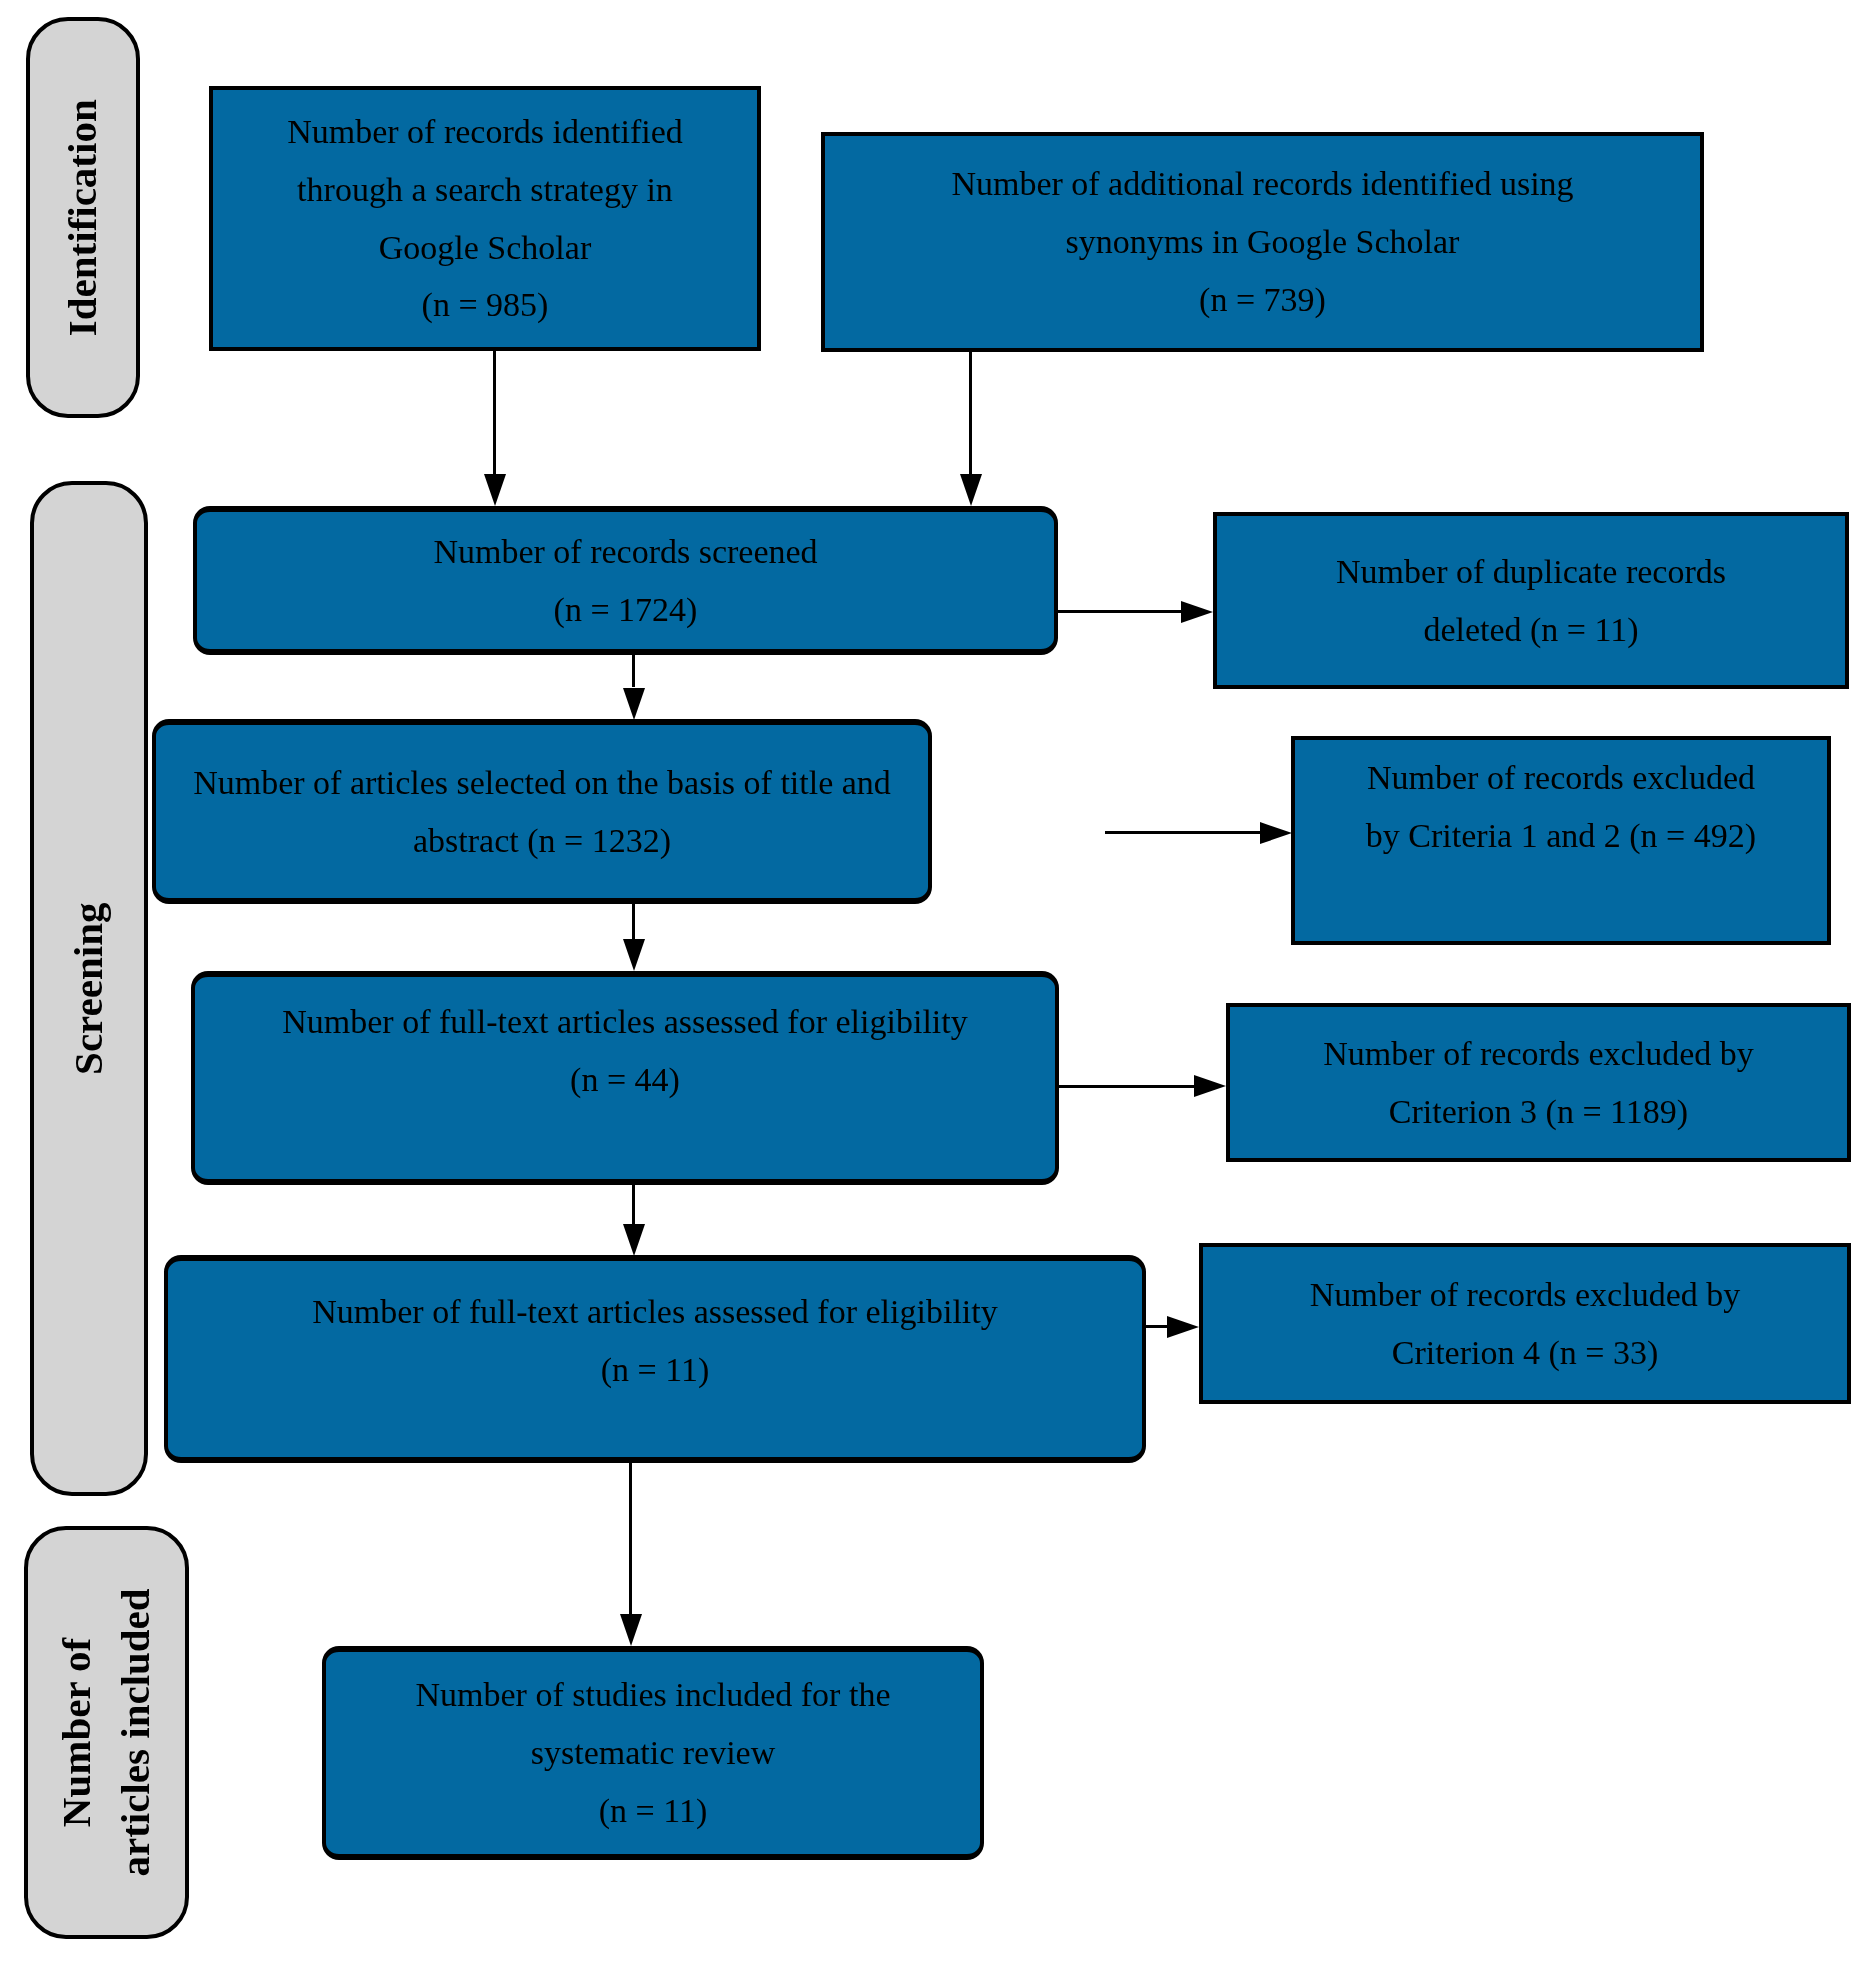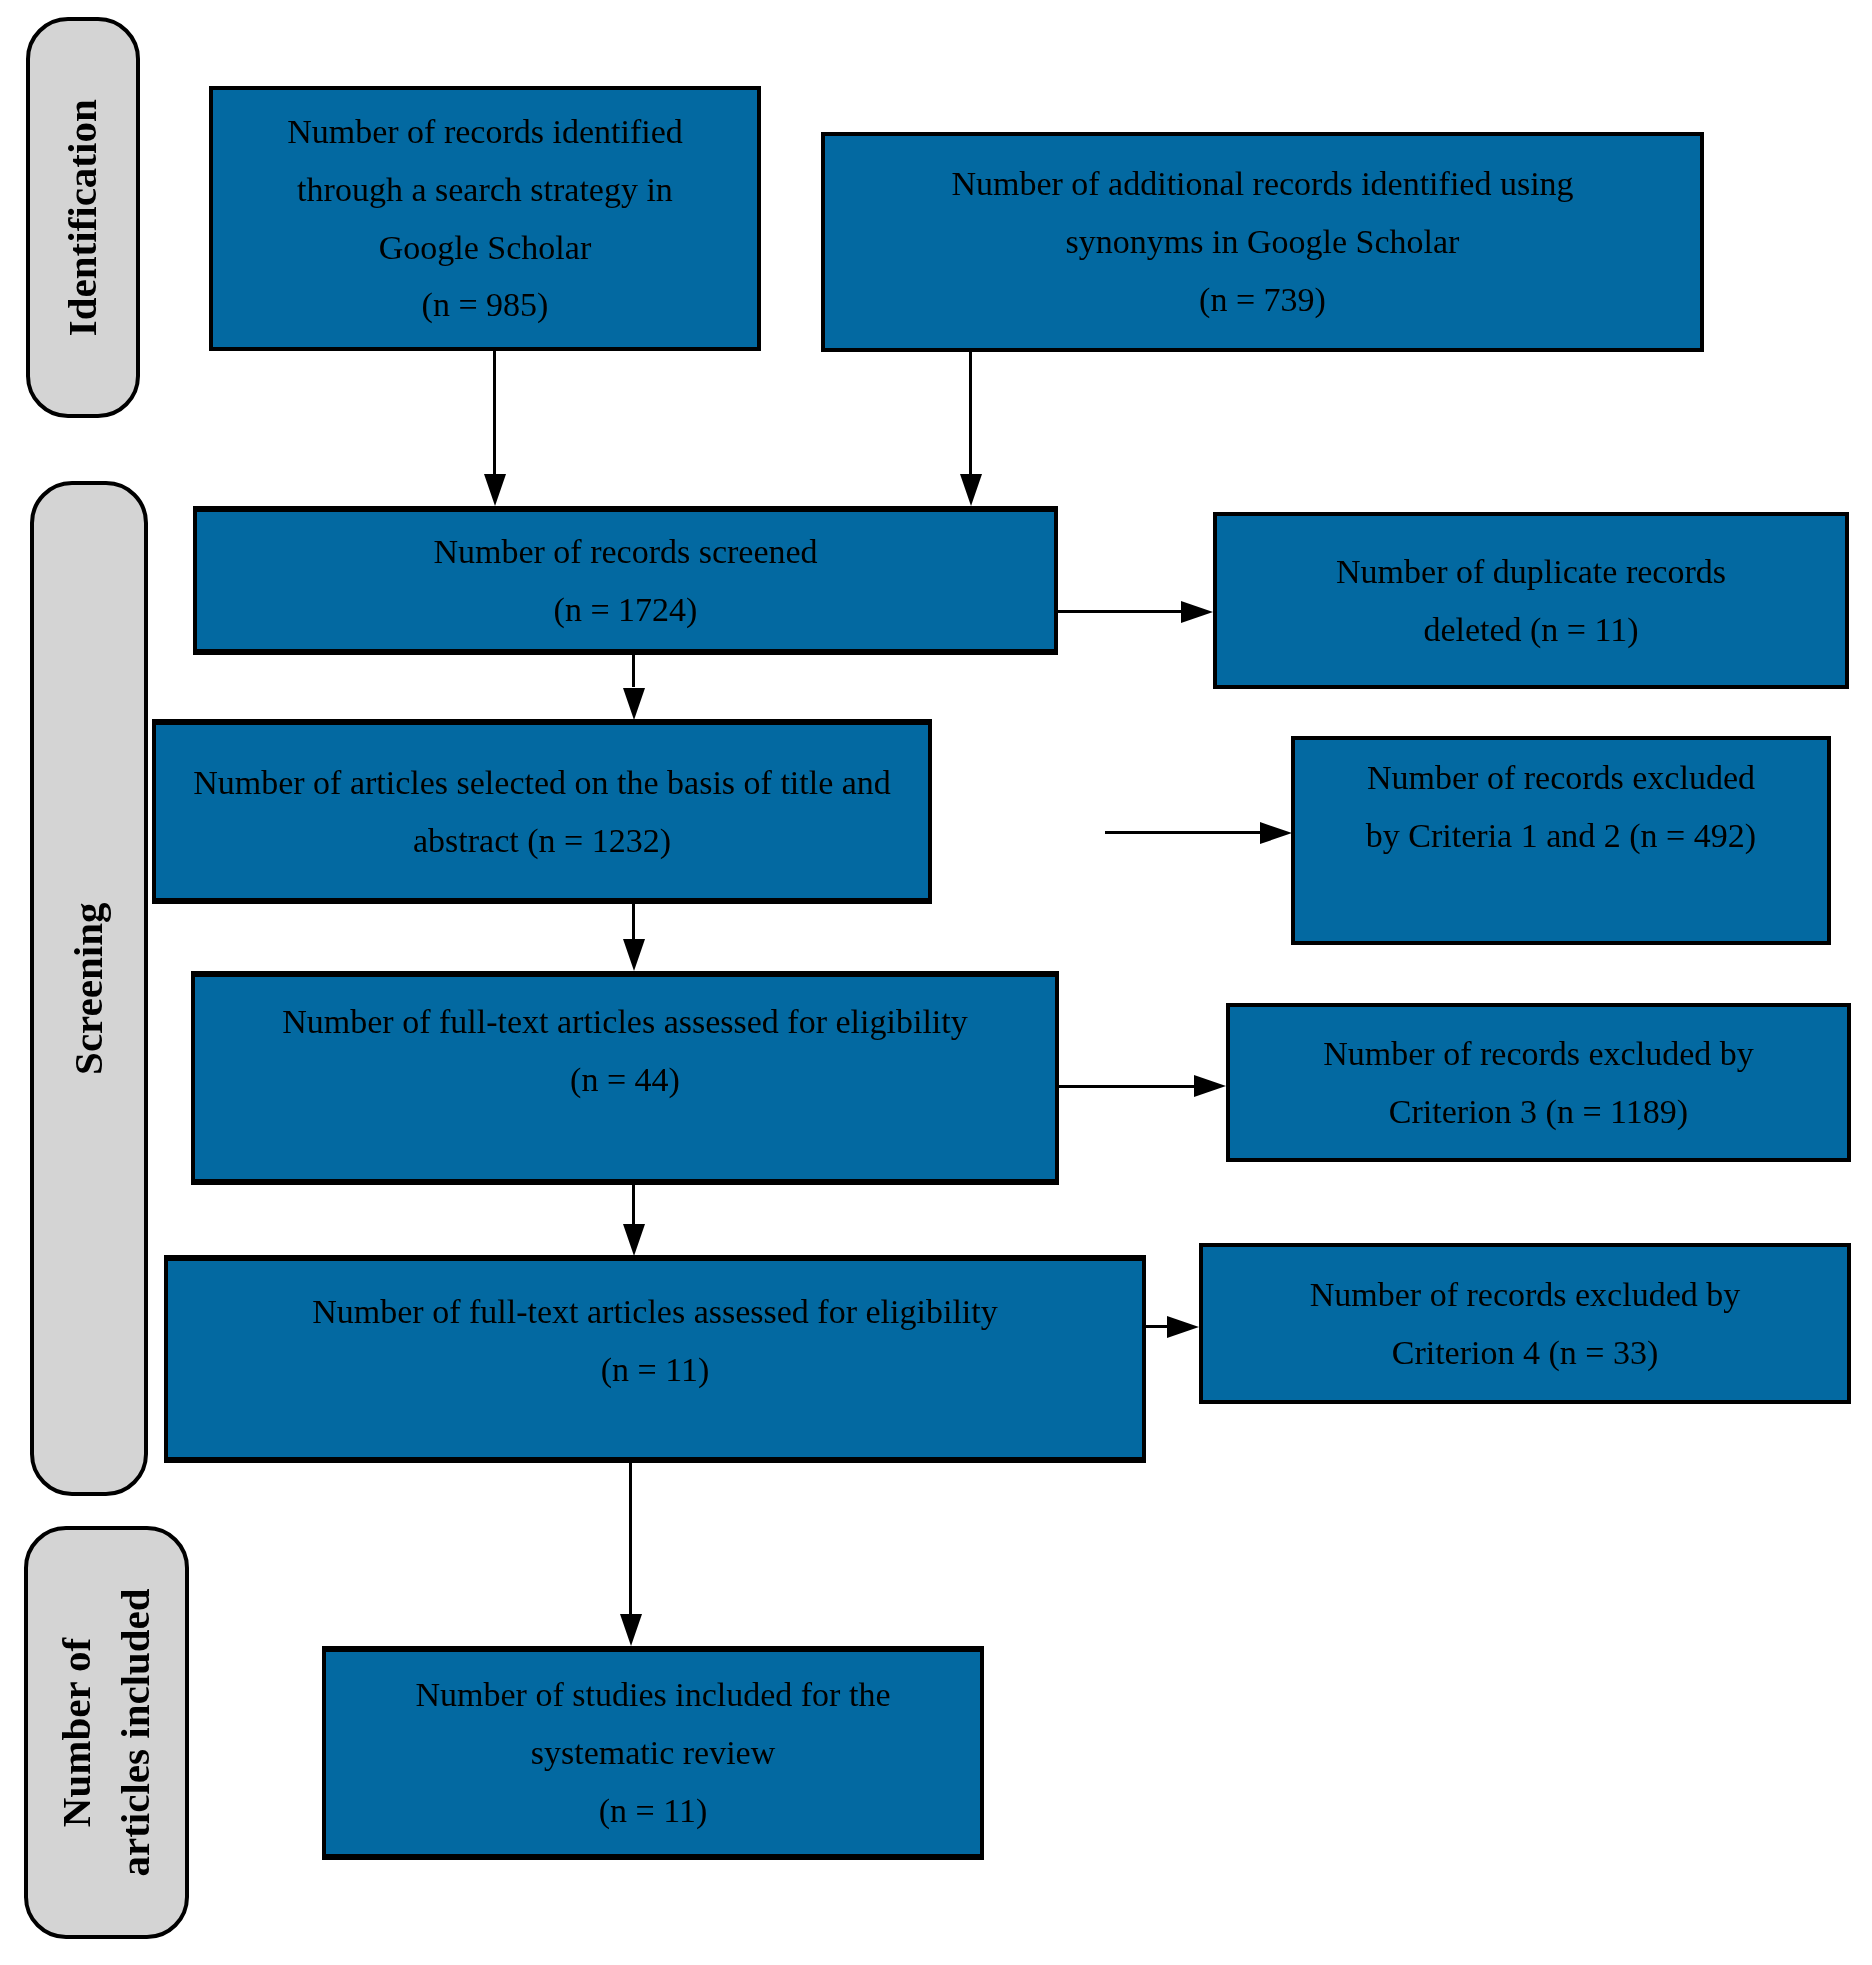--- a/index.html
+++ b/index.html
@@ -39,21 +39,21 @@
     border: 4.2px solid #000000;
     box-sizing: border-box;
     display: flex;
     flex-direction: column;
     align-items: center;
     justify-content: center;
     text-align: center;
     font-size: 34px;
     line-height: 1.7;
   }
-  .box.thick { border-top-width: 6.7px; border-bottom-width: 6.7px; }
+  .box.thick { border-top-width: 6.7px; border-bottom-width: 6.7px; border-radius: 17px; }
   .box .line { white-space: nowrap; }
   .pb60 { padding-bottom: 36px; }
   .pb80 { padding-bottom: 67px; }
   .pb90 { padding-bottom: 55px; }
 
   
   .vline { position: absolute; width: 3px; background: #000000; }
   .hline { position: absolute; height: 3px; background: #000000; }
   .head-down {
     position: absolute; width: 0; height: 0;

